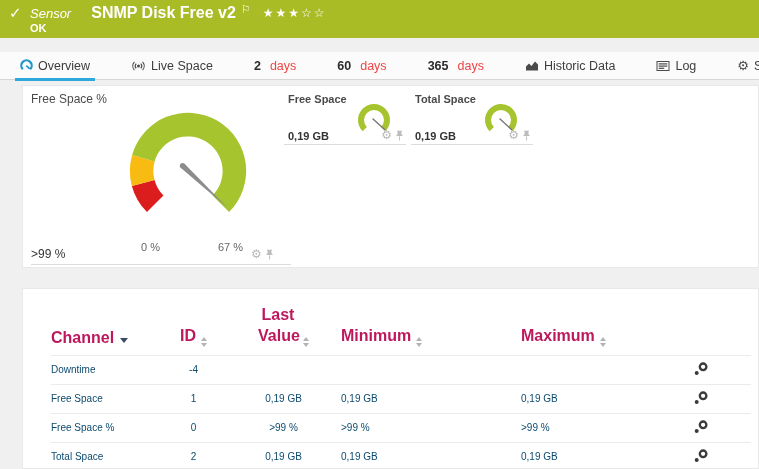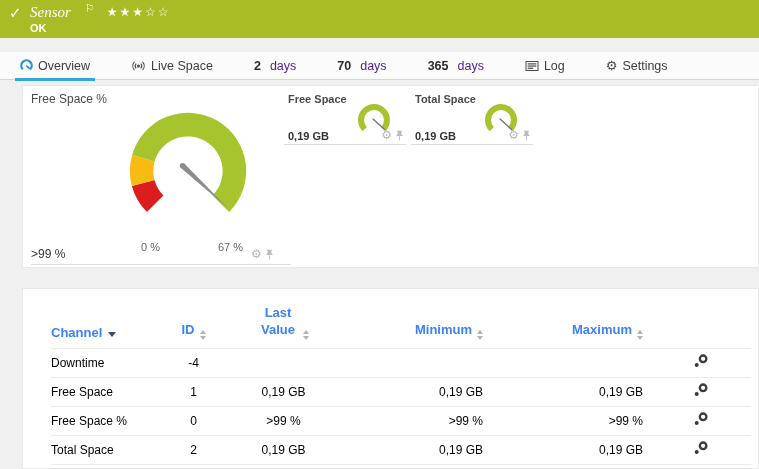--- a/index.html
+++ b/index.html
@@ -6,33 +6,33 @@
   html,body { background:#f0f0f0; }
   body {
     position:relative; width:759px; height:469px; overflow:hidden;
     font-family:"Liberation Sans", "DejaVu Sans", sans-serif;
   }
 
   
   .topbar { position:absolute; left:0; top:0; width:759px; height:38px; background:#a9bc26; color:#fff; }
   .topbar-check { position:absolute; left:9px; top:4px; font-size:15px; font-weight:700; }
   .topbar-line { position:absolute; left:30px; top:4px; display:flex; align-items:baseline; }
-  .kind { font-style:italic; font-size:15px; margin-right:9px;font-family:Liberation Serif, serif; }
+  .kind { font-style:italic; font-size:13px; margin-right:20px; }
   .sensor-title { font-weight:700; font-size:16px; }
   .flag { font-size:11px; margin-left:5px; position:relative; top:-5px; }
   .stars { font-size:12px; letter-spacing:2px; margin-left:12px; position:relative; top:-1px; }
   .status-ok { position:absolute; left:30px; top:22px; font-size:11px; font-weight:700; }
 
   
   .tabbar { position:absolute; left:0; top:52px; width:759px; height:28px; background:#fbfbfb;
             border-bottom:1px solid #d6d6d6; display:flex; align-items:center; padding-left:20px; }
   .tab { position:relative; display:flex; align-items:center; gap:5px; font-size:12.5px; color:#3d3d3d;
          height:28px; margin-right:41px; cursor:default; white-space:nowrap; }
   .tab .num { font-weight:700; color:#2b2b2b; margin-right:4px; }
-  .tab .days { color:#4c1d95; }
+  .tab .days { color:#ef4444; }
   .tab.active::after { content:""; position:absolute; left:-5px; right:-5px; bottom:-1px; height:3px; background:#2fa8dc; }
   .tab-icon { display:inline-flex; align-items:center; }
   .gear-glyph { font-size:13px; color:#4a4a4a; line-height:1; }
 
   
   .card { position:absolute; background:#fff; border:1px solid #e8e8e8; }
   #card-gauges { left:22px; top:85px; width:737px; height:183px; }
   #card-table  { left:22px; top:288px; width:737px; height:181px; overflow:hidden; }
 
   
@@ -53,44 +53,45 @@
   #panel-total { left:388px; }
   .sp-title { position:absolute; left:4px; top:7px; font-size:11px; font-weight:700; color:#4a4a4a; }
   .sp-svg { position:absolute; left:68px; top:14px; }
   .sp-value { position:absolute; left:4px; top:44px; font-size:11px; font-weight:700; color:#333; }
   .sp-tools { right:2px; bottom:3px; }
 
   
   table { margin:16px 0 0 28px; border-collapse:collapse; width:700px; table-layout:fixed; }
   col.w-ch{width:110px} col.w-id{width:65px} col.w-last{width:115px}
   col.w-min{width:180px} col.w-max{width:160px} col.w-act{width:70px}
-  thead th { color:#3b82f6; font-size:13px; font-weight:700; vertical-align:bottom; padding-bottom:8px; }
+  thead th { color:#be185d; font-size:16px; font-weight:700; vertical-align:bottom; padding-bottom:8px; }
   th.c-ch, td.c-ch { text-align:left; }
   th.c-id, td.c-id, th.c-last, td.c-last { text-align:center; }
-  th.c-min, td.c-min, th.c-max, td.c-max { text-align:right; padding-right:38px; }
+  th.c-min, td.c-min, th.c-max, td.c-max { text-align:left; padding-right:38px; }
   td.c-act { text-align:left; padding-left:12px; }
-  tbody td { font-size:12px; color:#000000; height:29px; border-top:1px solid #ebebeb; }
+  tbody td { font-size:10px; color:#0c4a6e; height:29px; border-top:1px solid #ebebeb; }
   tbody tr:last-child td { border-bottom:1px solid #ebebeb; }
   .lv-wrap { display:inline-block; width:40px; text-align:center; line-height:1.3; }
 
   
   .sort { display:inline-flex; flex-direction:column; gap:2px; margin-left:5px; vertical-align:0px; }
   .sort i { display:block; width:0; height:0; border-left:3.5px solid transparent; border-right:3.5px solid transparent; }
   .sort .up { border-bottom:4px solid #b3b3b3; }
   .sort .down { border-top:4px solid #b3b3b3; }
   .sort-active { display:inline-block; width:0; height:0; border-left:4px solid transparent;
                  border-right:4px solid transparent; border-top:5px solid #3d4a63; margin-left:6px; }
 </style>
 </head>
 <body>
 
 <div class="topbar">
   <span class="topbar-check">✓</span>
   <div class="topbar-line">
     <span class="kind">Sensor</span>
+    <span class="sensor-title">SNMP Disk Free v2</span>
     <span class="flag">⚐</span>
     <span class="stars">★★★☆☆</span>
   </div>
   <div class="status-ok">OK</div>
 </div>
 
 <div class="tabbar">
   <div class="tab active">
     <span class="tab-icon">
       <svg width="13" height="13" viewBox="0 0 12 12">
@@ -107,26 +108,34 @@
           <path d="M4.7 3.6 A3.6 3.6 0 0 0 4.7 8.4 M2.9 1.8 A6.4 6.4 0 0 0 2.9 10.2 M9.3 3.6 A3.6 3.6 0 0 1 9.3 8.4 M11.1 1.8 A6.4 6.4 0 0 1 11.1 10.2" fill="none" stroke="#4a4a4a" stroke-width="1.1"></path>
         </svg>
     </span>
     <span>Live Space</span>
   </div>
   <div class="tab">
     <span class="num">2</span>
     <span class="days">days</span>
   </div>
   <div class="tab">
-    <span class="num">70</span>
+    <span class="num">60</span>
     <span class="days">days</span>
   </div>
   <div class="tab">
     <span class="num">365</span>
     <span class="days">days</span>
+  </div>
+  <div class="tab">
+    <span class="tab-icon">
+      <svg width="14" height="11" viewBox="0 0 13 11">
+          <path d="M0.5 10.5v-4l3-3 2.5 2.5 3.5-4.5 3 3v6z" fill="#4a4a4a"></path>
+        </svg>
+    </span>
+    <span>Historic Data</span>
   </div>
   <div class="tab">
     <span class="tab-icon">
       <svg width="14" height="10" viewBox="0 0 13 10">
           <rect x="0.5" y="0.5" width="12" height="9" fill="none" stroke="#4a4a4a"></rect>
           <rect x="2.2" y="2.3" width="8.6" height="1.2" fill="#4a4a4a"></rect>
           <rect x="2.2" y="4.5" width="8.6" height="1.2" fill="#4a4a4a"></rect>
           <rect x="2.2" y="6.7" width="5.5" height="1.2" fill="#4a4a4a"></rect>
         </svg>
     </span>

